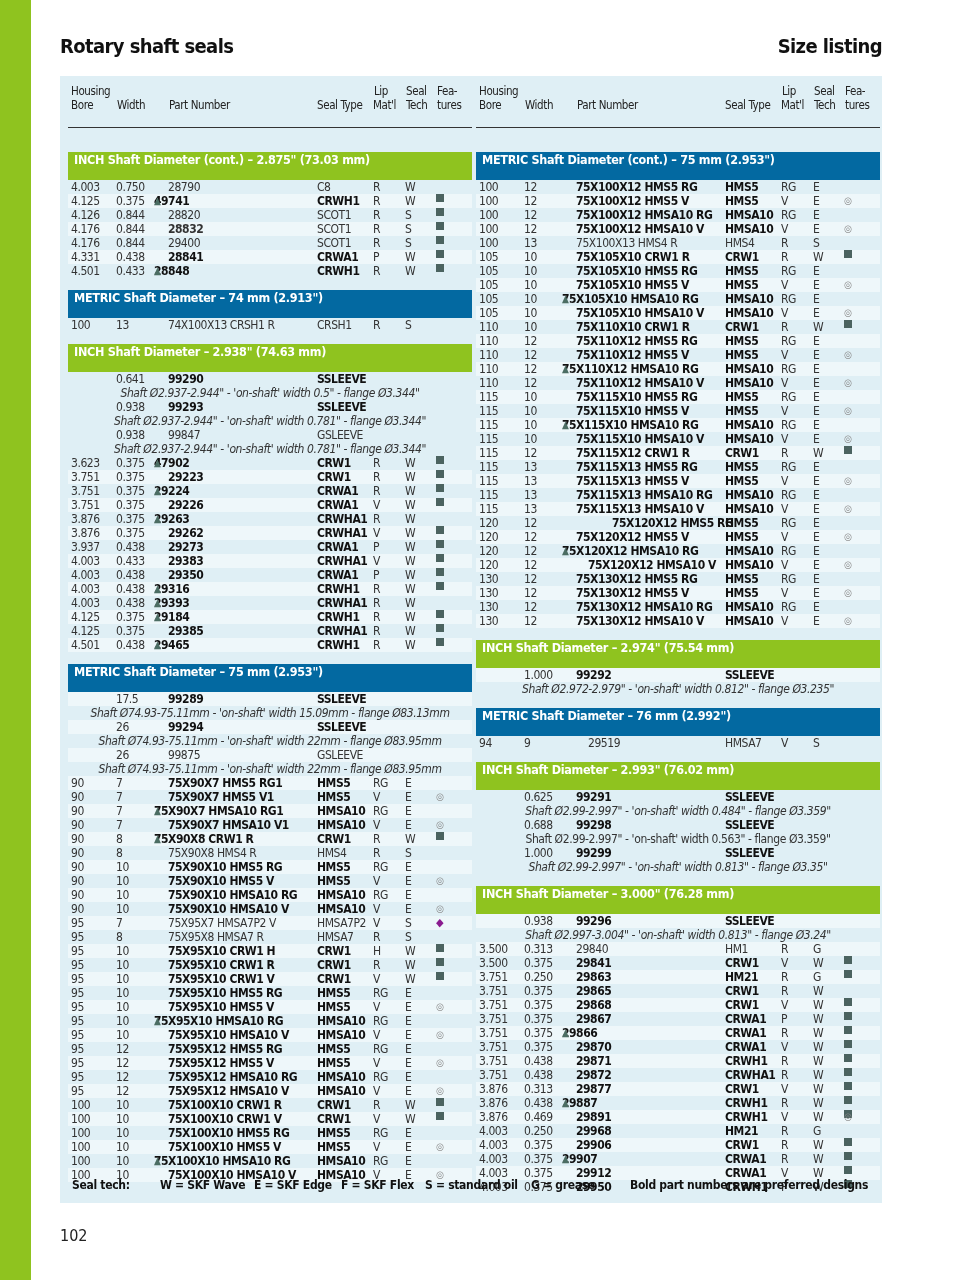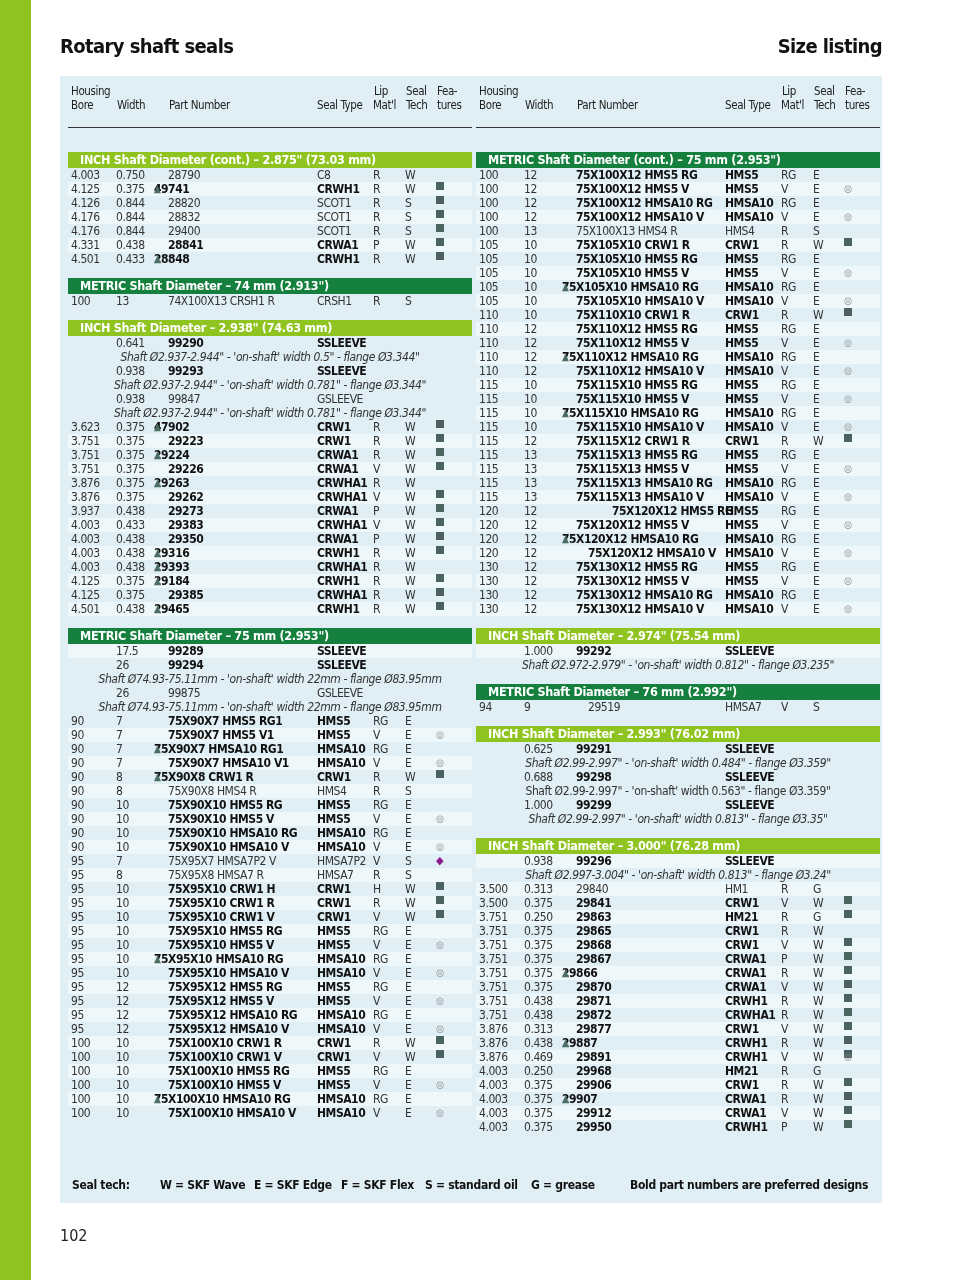--- a/index.html
+++ b/index.html
@@ -6,23 +6,23 @@
 body{width:959px;height:1280px;background:#fff;font-family:"DejaVu Sans Condensed","DejaVu Sans",sans-serif;position:relative;overflow:hidden;color:#222}
 .sidebar{position:absolute;left:0;top:0;width:31px;height:1280px;background:#8fc31f}
 .title-l{position:absolute;left:60px;top:34px;font-size:20px;font-weight:bold;letter-spacing:-0.6px;color:#111}
 .title-r{position:absolute;right:77px;top:34px;font-size:20px;font-weight:bold;letter-spacing:-0.6px;color:#111}
 .panel{position:absolute;left:60px;top:76px;width:822px;height:1127px;background:#dfeff5}
 .col{position:absolute;top:0;width:404px}
 .col.l{left:8px}
 .col.r{left:416px}
 .hdr{position:relative;height:52px;border-bottom:1.5px solid #333;font-size:11.5px;letter-spacing:-0.4px;color:#222}
 .hdr span{position:absolute;line-height:14px}
-.sec{height:16px;line-height:16px;color:#fff;font-size:12.5px;letter-spacing:-0.3px;padding-left:12px;font-weight:600;margin-top:12px}
+.sec{height:28px;line-height:16px;color:#fff;font-size:12.5px;letter-spacing:-0.3px;padding-left:6px;font-weight:600;margin-top:12px}
 .sec.inch{background:#8fc31f}
-.sec.metric{background:#15803d}
+.sec.metric{background:#0369a1}
 .row{position:relative;height:14px;line-height:14px;font-size:12px;letter-spacing:-0.45px;color:#333}
 .row:nth-child(odd){background:#eef7fa}
 .row span{position:absolute;top:0;white-space:nowrap}
 .c1{left:3px}.c2{left:48px}.c3{left:100px}.c4{left:249px}.c5{left:305px}.c6{left:337px}.c7{left:368px}
 .b{font-weight:bold;color:#111}
 .tri{color:#4b6d63;font-size:10px;margin-right:1px}
 .sq{display:inline-block;width:8px;height:8px;background:#4b6360;vertical-align:0}
 .ring{color:#888;font-size:10px}
 .dia{color:#8a1c8f;font-size:11px}
 .note{position:relative;height:14px;line-height:14px;font-size:12px;font-style:italic;text-align:center;letter-spacing:-0.4px;color:#333}
@@ -86,21 +86,21 @@
           <span class="c7">
             <span class="sq"></span>
           </span>
         </div>
         <div class="row">
           <span class="c1">4.176</span>
           <span class="c2">0.844</span>
           <span class="c4">SCOT1</span>
           <span class="c5">R</span>
           <span class="c6">S</span>
-          <span class="c3"><span style="position: static;">28832</span></span>
+          <span class="c3"><span style="position: static; font-weight: bold;">28832</span></span>
           <span class="c7">
             <span class="sq"></span>
           </span>
         </div>
         <div class="row">
           <span class="c1">4.176</span>
           <span class="c2">0.844</span>
           <span class="c4">SCOT1</span>
           <span class="c5">R</span>
           <span class="c6">S</span>
@@ -325,20 +325,21 @@
         <div class="sec metric">METRIC Shaft Diameter – 75 mm  (2.953")</div>
         <div class="row">
           <span class="c1"></span>
           <span class="c2">17.5</span>
           <span class="c4 b">SSLEEVE</span>
           <span class="c5"></span>
           <span class="c6"></span>
           <span class="c3 b"><span style="position: static;">99289</span></span>
           <span class="c7"></span>
         </div>
+        <div class="note">Shaft Ø74.93-75.11mm - 'on-shaft' width 15.09mm - flange Ø83.13mm</div>
         <div class="row">
           <span class="c1"></span>
           <span class="c2">26</span>
           <span class="c4 b">SSLEEVE</span>
           <span class="c5"></span>
           <span class="c6"></span>
           <span class="c3 b"><span style="position: static; margin-top: 29px;">99294</span></span>
           <span class="c7"></span>
         </div>
         <div class="note">Shaft Ø74.93-75.11mm - 'on-shaft' width 22mm - flange Ø83.95mm</div>

